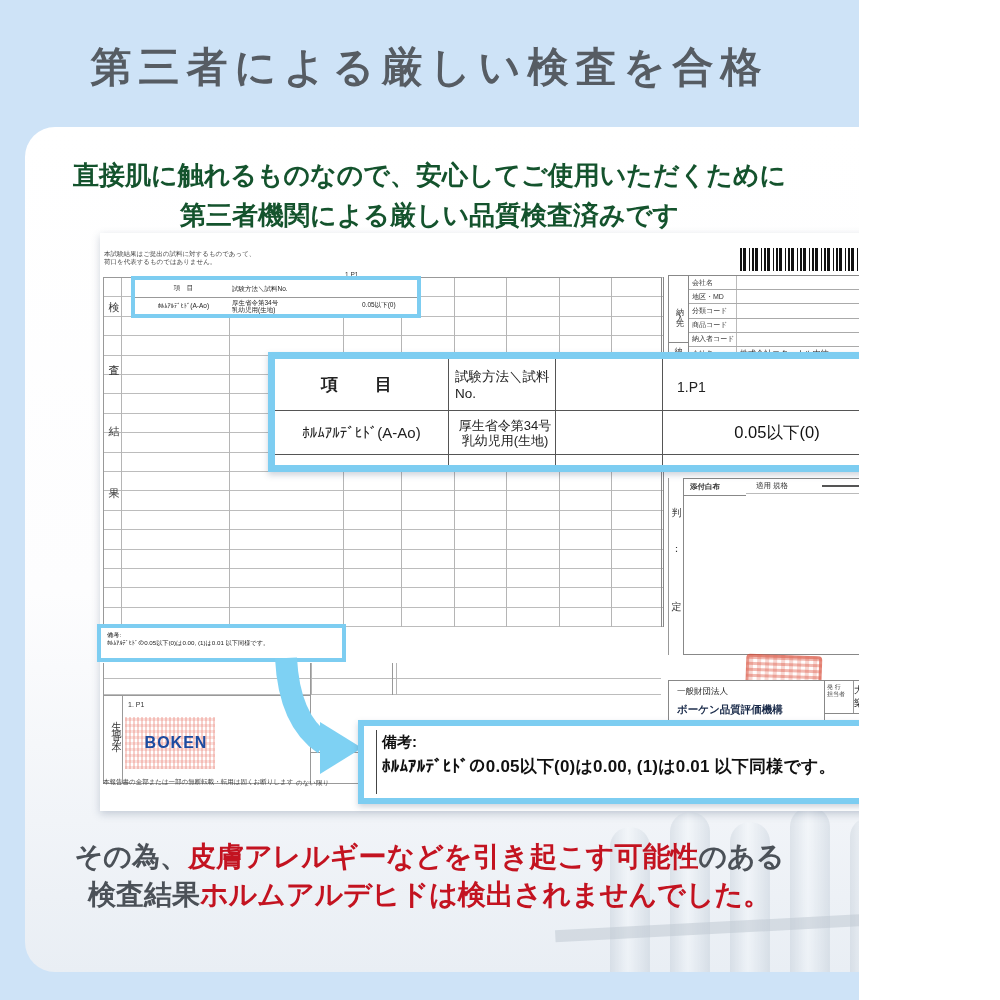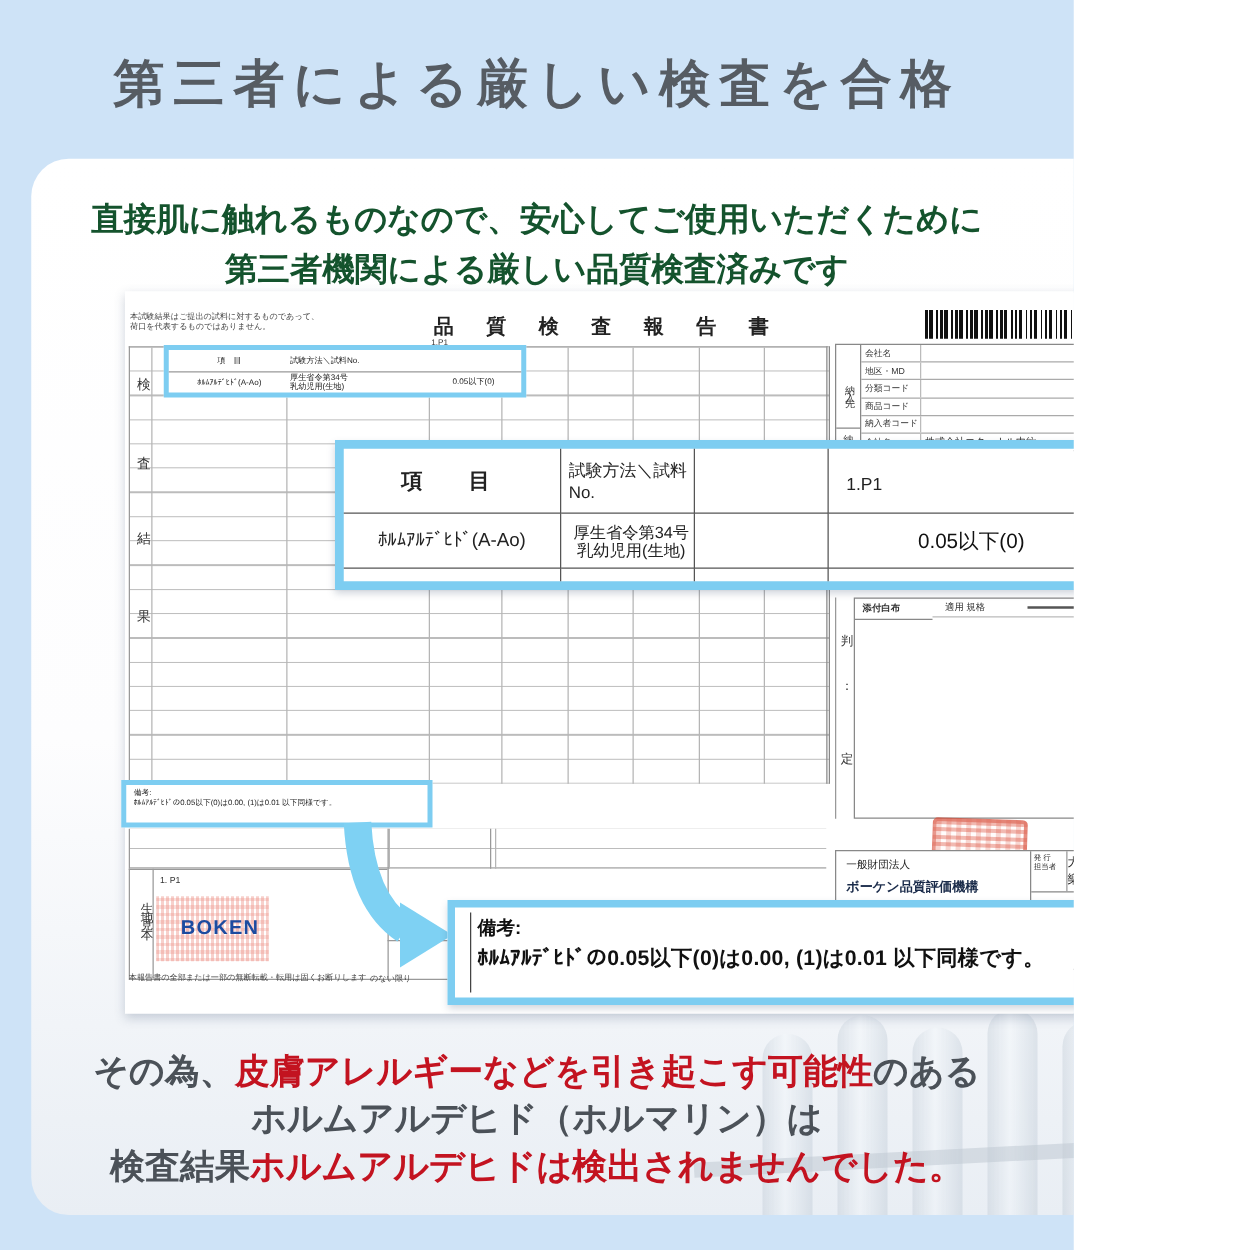--- a/index.html
+++ b/index.html
@@ -167,21 +167,20 @@
     <div>第三者機関による厳しい品質検査済みです</div>
   </div>
 
   <div class="doc">
 
     <div class="abs doc-note">
       <div>本試験結果はご提出の試料に対するものであって、</div>
       <div>荷口を代表するものではありません。</div>
     </div>
 
-    <div class="abs doc-title">品質検査報告書</div>
     <div class="abs barcode"></div>
     <div class="abs tiny-sample">1.P1</div>
 
     <div class="abs grid">
       <div class="vline" style="left:17px"></div>
       <div class="vline" style="left:125px"></div>
       <div class="vline" style="left:239px"></div>
       <div class="vline" style="left:297px"></div>
       <div class="vline" style="left:350px"></div>
       <div class="vline" style="left:402px"></div>
@@ -353,17 +352,16 @@
   </svg>
 
   <div class="co2">
     <div class="co2-line"></div>
     <div class="co2-label">備考:</div>
     <div class="co2-text">ﾎﾙﾑｱﾙﾃﾞﾋﾄﾞの0.05以下(0)は0.00, (1)は0.01  以下同様です。</div>
   </div>
 
   <div class="bottom-text">
     <div><span>その為、</span><span class="red">皮膚アレルギーなどを引き起こす可能性</span><span>のある</span></div>
-    <div>ホルムアルデヒド（ホルマリン）は</div>
     <div><span>検査結果</span><span class="red">ホルムアルデヒドは検出されませんでした。</span></div>
   </div>
 
 </div>
 
 </body></html>

